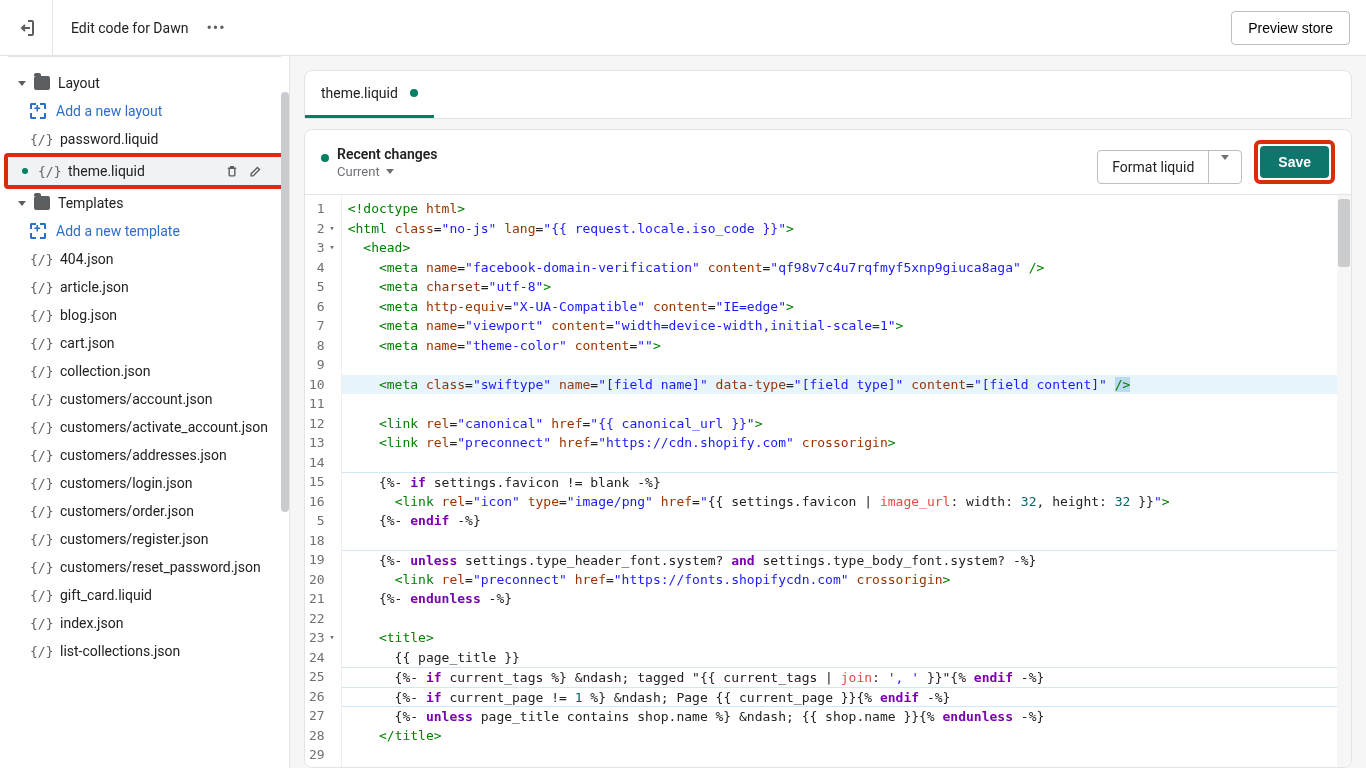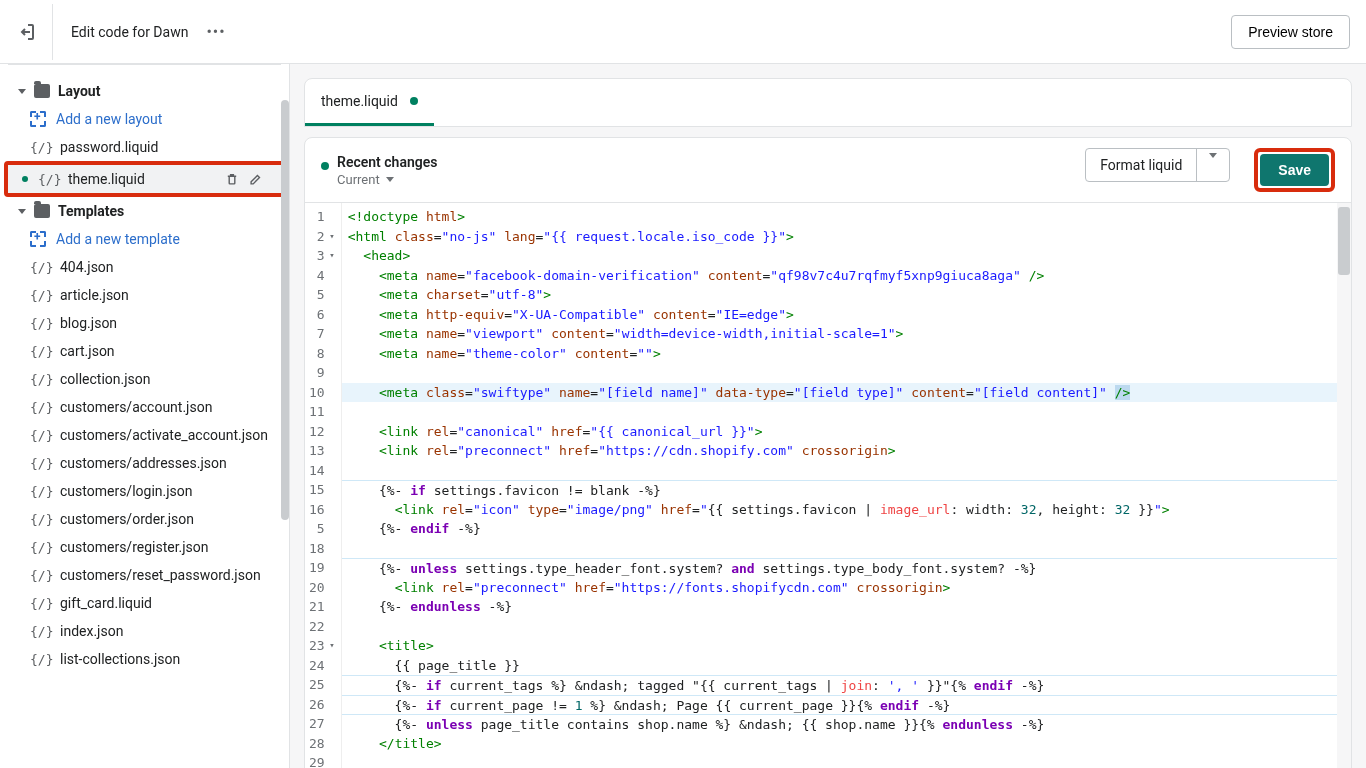--- a/index.html
+++ b/index.html
@@ -1,33 +1,33 @@
 <!DOCTYPE html>
 <html><head>
 <meta charset="utf-8">
 <style>
 * { box-sizing: border-box; margin: 0; padding: 0; }
 body { font-family: -apple-system, BlinkMacSystemFont, "Segoe UI", Roboto, sans-serif; font-size: 13px; color: #202223; background: #fff; width: 1366px; height: 768px; overflow: hidden; }
 
 
-.header { display: flex; align-items: center; height: 64px; border-bottom: 1px solid #e1e3e5; padding: 0 16px; justify-content: space-between; }
+.header { display: flex; align-items: center; height: 56px; border-bottom: 1px solid #e1e3e5; padding: 0 16px; justify-content: space-between; }
 .header-left { display: flex; align-items: center; gap: 18px; }
 .exit-icon { width: 20px; height: 20px; cursor: pointer; }
 .header-title { font-size: 14px; font-weight: 400; }
 .header-divider { width: 1px; height: 56px; background: #e1e3e5; margin-left: -2px; }
 .more-icon { font-size: 16px; color: #5c5f62; cursor: pointer; letter-spacing: 1px; }
 .preview-btn { padding: 8px 16px; border: 1px solid #babfc3; border-radius: 4px; background: #fff; font-size: 14px; cursor: pointer; }
 
 
 .main { display: flex; height: 712px; }
 .sidebar { width: 290px; border-right: 1px solid #e1e3e5; overflow-y: auto; padding-top: 0px; position: relative; }
 .sidebar-scroll { position: absolute; right: 0; top: 0; width: 8px; height: 100%; }
 .sidebar-thumb { background: #c9cccf; width: 8px; height: 420px; position: absolute; top: 36px; border-radius: 4px; }
 .sidebar-top-divider { height: 1px; background: #e1e3e5; margin: 0 8px 12px 8px; }
-.section-header { display: flex; align-items: center; gap: 8px; padding: 6px 18px; font-weight: 700; font-size: 14px; cursor: pointer; }
+.section-header { display: flex; align-items: center; gap: 8px; padding: 6px 18px; font-weight: 400; font-size: 14px; cursor: pointer; }
 .chevron { width: 0; height: 0; border-left: 4px solid transparent; border-right: 4px solid transparent; border-top: 5px solid #5c5f62; }
 .folder-icon { width: 16px; height: 14px; background: #5c5f62; border-radius: 2px; position: relative; }
 .folder-icon::before { content: ''; position: absolute; top: -3px; left: 0; width: 7px; height: 3px; background: #5c5f62; border-radius: 2px 2px 0 0; }
 
 .sidebar-item { display: flex; align-items: center; gap: 10px; padding: 6px 18px 6px 30px; cursor: pointer; font-size: 14px; }
 .sidebar-item.add-new { color: #2c6ecb; }
 .sidebar-item.selected { background: #f1f2f3; }
 .sidebar-item .actions { margin-left: auto; display: flex; gap: 10px; }
 .sidebar-item .dot { width: 6px; height: 6px; background: #008060; border-radius: 50%; margin-left: -16px; }
 
@@ -47,21 +47,21 @@
 
 .editor-card { background: #fff; border: 1px solid #e1e3e5; border-radius: 8px; margin-top: 10px; display: flex; flex-direction: column; flex: 1; overflow: hidden; }
 
 .editor-header { display: flex; align-items: center; justify-content: space-between; padding: 10px 16px; border-bottom: 1px solid #e1e3e5; }
 .recent-changes { display: flex; flex-direction: column; gap: 2px; }
 .recent-title { display: flex; align-items: flex-end; gap: 8px; font-weight: 600; font-size: 14px; }
 .recent-dot { width: 8px; height: 8px; background: #008060; border-radius: 50%; }
 .current-drop { font-size: 13px; color: #6d7175; padding-left: 16px; display: flex; align-items: center; gap: 6px; }
 .small-chevron { width: 0; height: 0; border-left: 4px solid transparent; border-right: 4px solid transparent; border-top: 5px solid #6d7175; }
 
-.editor-actions { display: flex; gap: 24px; align-items: flex-start; }
+.editor-actions { display: flex; gap: 12px; align-items: flex-end; }
 .format-btn { display: flex; align-items: center; border: 1px solid #babfc3; border-radius: 4px; background: #fff; overflow: hidden; }
 .format-btn .label { padding: 8px 14px; font-size: 14px; cursor: pointer; border-right: 1px solid #babfc3; }
 .format-btn .drop { padding: 8px 12px; cursor: pointer; }
 .save-btn-wrap { border: 4px solid #d82c0d; border-radius: 6px; padding: 2px; }
 .save-btn { padding: 8px 18px; background: #0f766e; color: #fff; border: none; border-radius: 4px; font-size: 14px; font-weight: 600; cursor: pointer; }
 
 
 .editor-body { display: flex; flex: 1; font-family: Consolas, Monaco, monospace; font-size: 13px; overflow: auto; position: relative; }
 .gutter { background: #fff; color: #6d7175; text-align: right; padding: 4px 8px 4px 4px; user-select: none; border-right: 1px solid #eee; }
 .gutter .ln { height: 19.5px; line-height: 19.5px; position: relative; padding-right: 8px; }

